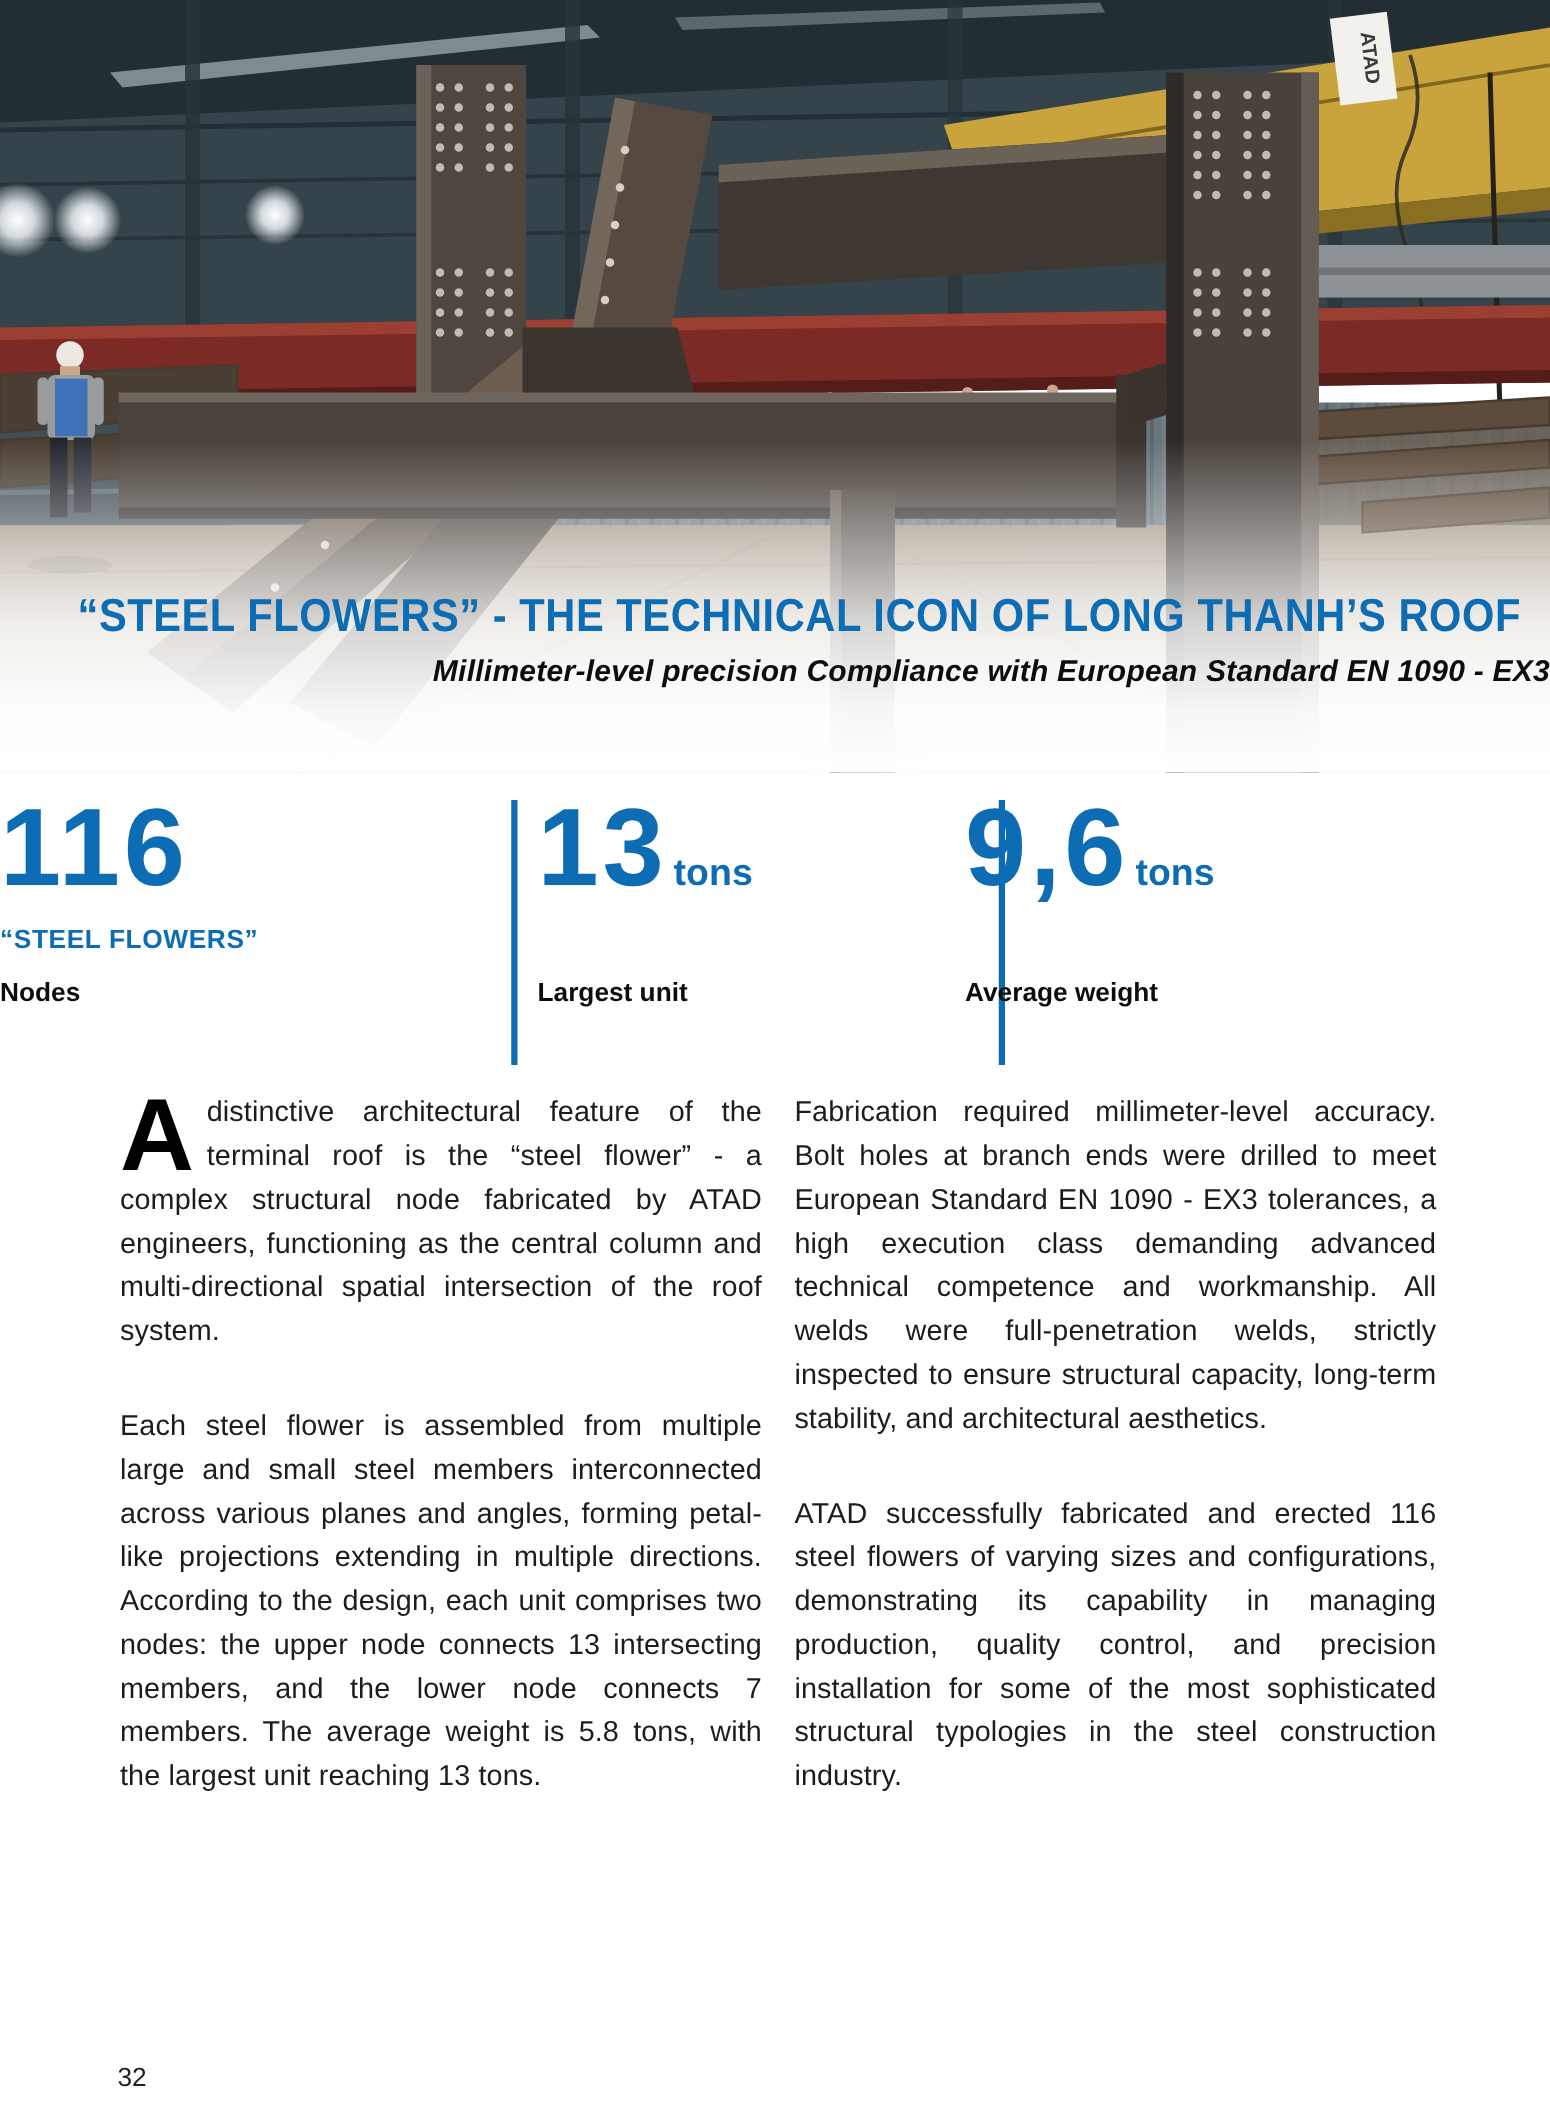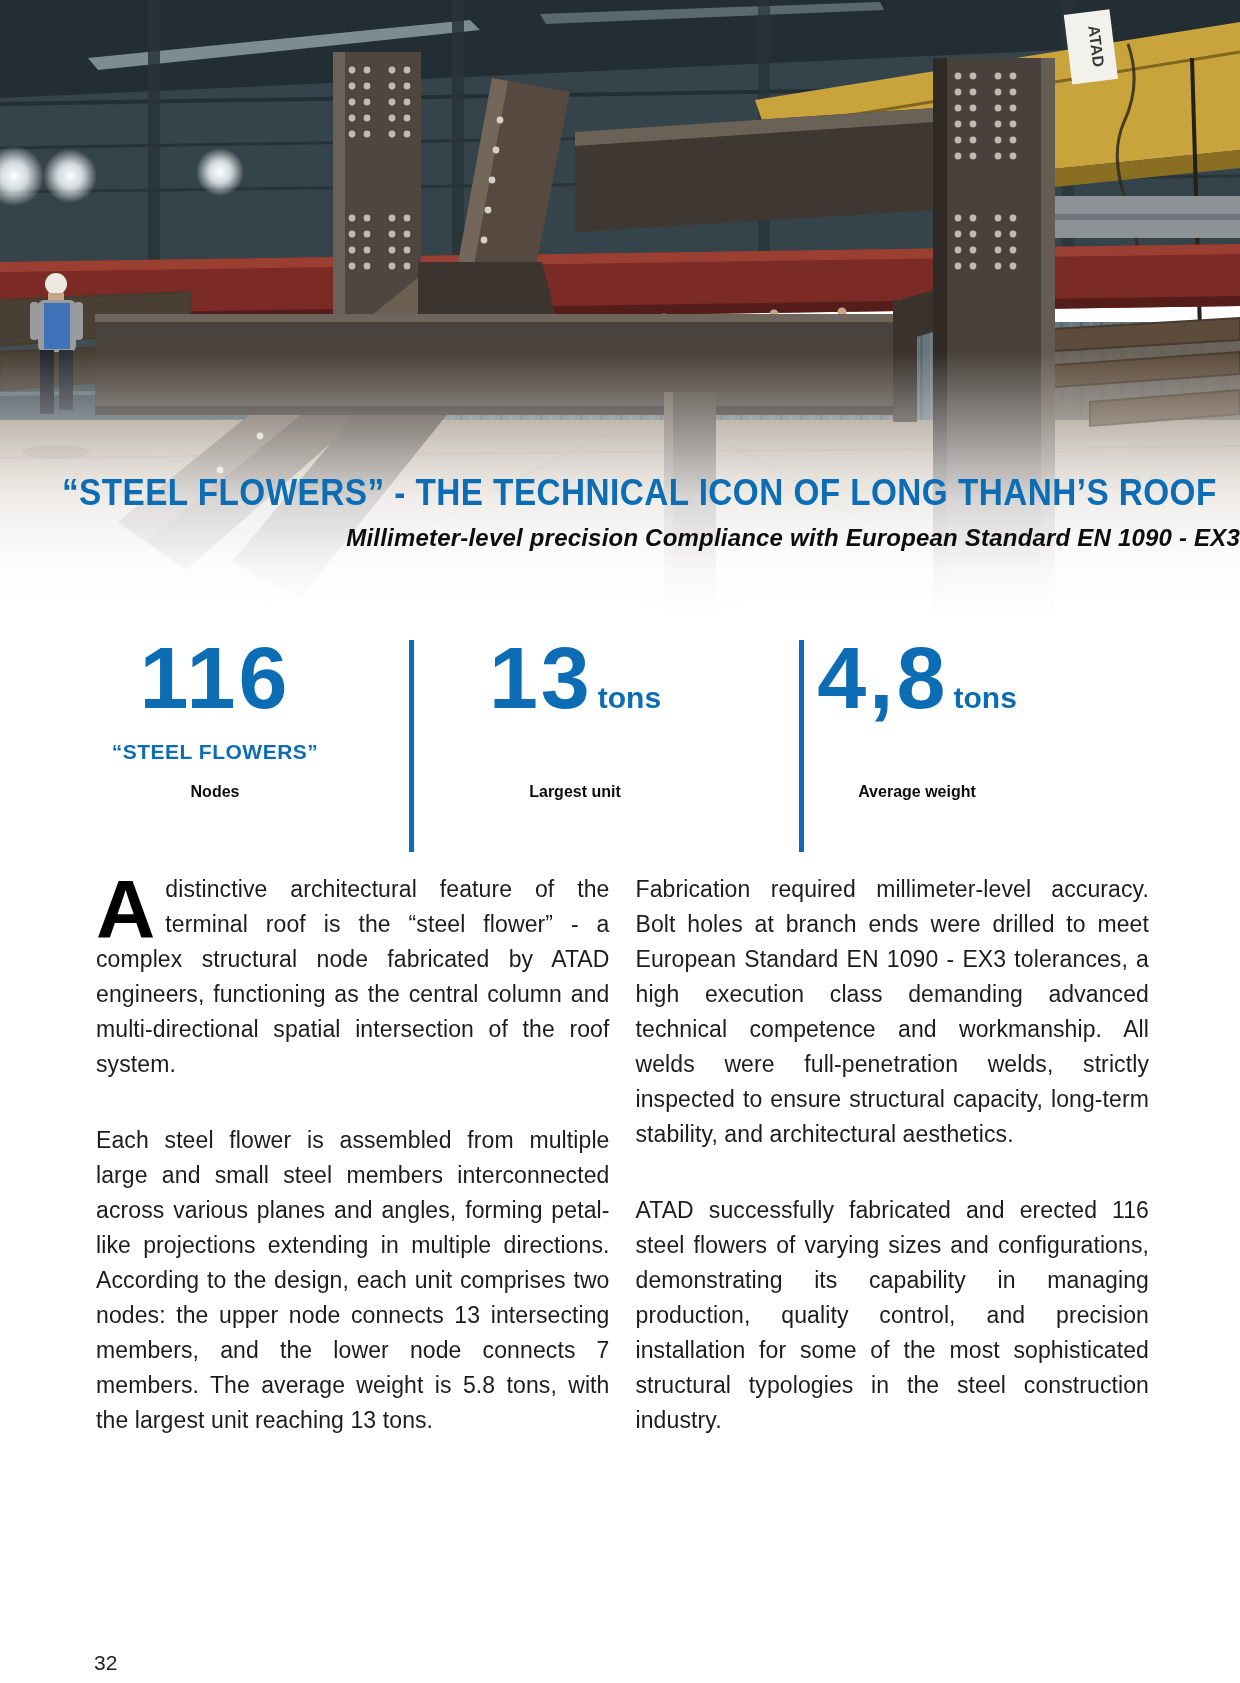--- a/index.html
+++ b/index.html
@@ -24,37 +24,37 @@
     color:var(--accent);font-size:37px;font-weight:800;letter-spacing:.5px;
     transform:scaleX(.9);transform-origin:center;white-space:nowrap;
   }
   .subtitle{
     position:absolute;left:0;top:524px;width:1240px;text-align:right;
     color:#0d0d0d;font-size:24px;font-weight:700;font-style:italic;letter-spacing:.2px;
   }
 
   
   .stats{position:absolute;left:0;top:640px;width:1240px;height:216px;}
-  .stat{position:absolute;top:0;height:216px;text-align:center;}
+  .stat{position:absolute;top:0;height:216px;text-align:left;}
   .stat-1{left:0;width:430px;}
   .stat-2{left:430px;width:290px;}
   .stat-3{left:772px;width:290px;}
   .stat-number{
     position:absolute;top:-14px;left:0;width:100%;
     color:var(--accent);font-size:88px;font-weight:800;letter-spacing:3px;line-height:104px;
     white-space:nowrap;
   }
   .stat-unit{font-size:30px;font-weight:800;letter-spacing:0;margin-left:5px;}
   .stat-subvalue{
     position:absolute;top:100px;left:0;width:100%;
     color:var(--accent);font-size:21px;font-weight:800;letter-spacing:.5px;white-space:nowrap;
   }
   .stat-label{
     position:absolute;top:143px;left:0;width:100%;
-    color:#0d0d0d;font-size:16px;font-weight:700;
+    color:#0d0d0d;font-size:21px;font-weight:700;
   }
   .stat-divider{
     position:absolute;top:0;width:5px;height:212px;background:var(--accent);
   }
   .divider-1{left:409px;}
   .divider-2{left:799px;}
 
   
   .columns{
     position:absolute;left:96px;top:872px;width:1053px;
@@ -303,21 +303,21 @@
       <div class="stat-subvalue">“STEEL FLOWERS”</div>
       <div class="stat-label">Nodes</div>
     </div>
     <div class="stat-divider divider-1"></div>
     <div class="stat stat-2">
       <div class="stat-number"><span>13</span><span class="stat-unit">tons</span></div>
       <div class="stat-label">Largest unit</div>
     </div>
     <div class="stat-divider divider-2"></div>
     <div class="stat stat-3">
-      <div class="stat-number"><span>4,8</span><span class="stat-unit">tons</span></div>
+      <div class="stat-number"><span>9,6</span><span class="stat-unit">tons</span></div>
       <div class="stat-label">Average weight</div>
     </div>
   </div>
 
   <div class="columns">
     <div class="col">
       <p><span class="dropcap">A</span><span>distinctive architectural feature of the terminal roof is the “steel flower” - a complex structural node fabricated by ATAD engineers, functioning as the central column and multi-directional spatial intersection of the roof system.</span></p>
       <p>Each steel flower is assembled from multiple large and small steel members interconnected across various planes and angles, forming petal-like projections extending in multiple directions. According to the design, each unit comprises two nodes: the upper node connects 13 intersecting members, and the lower node connects 7 members. The average weight is 5.8 tons, with the largest unit reaching 13 tons.</p>
     </div>
     <div class="col">

